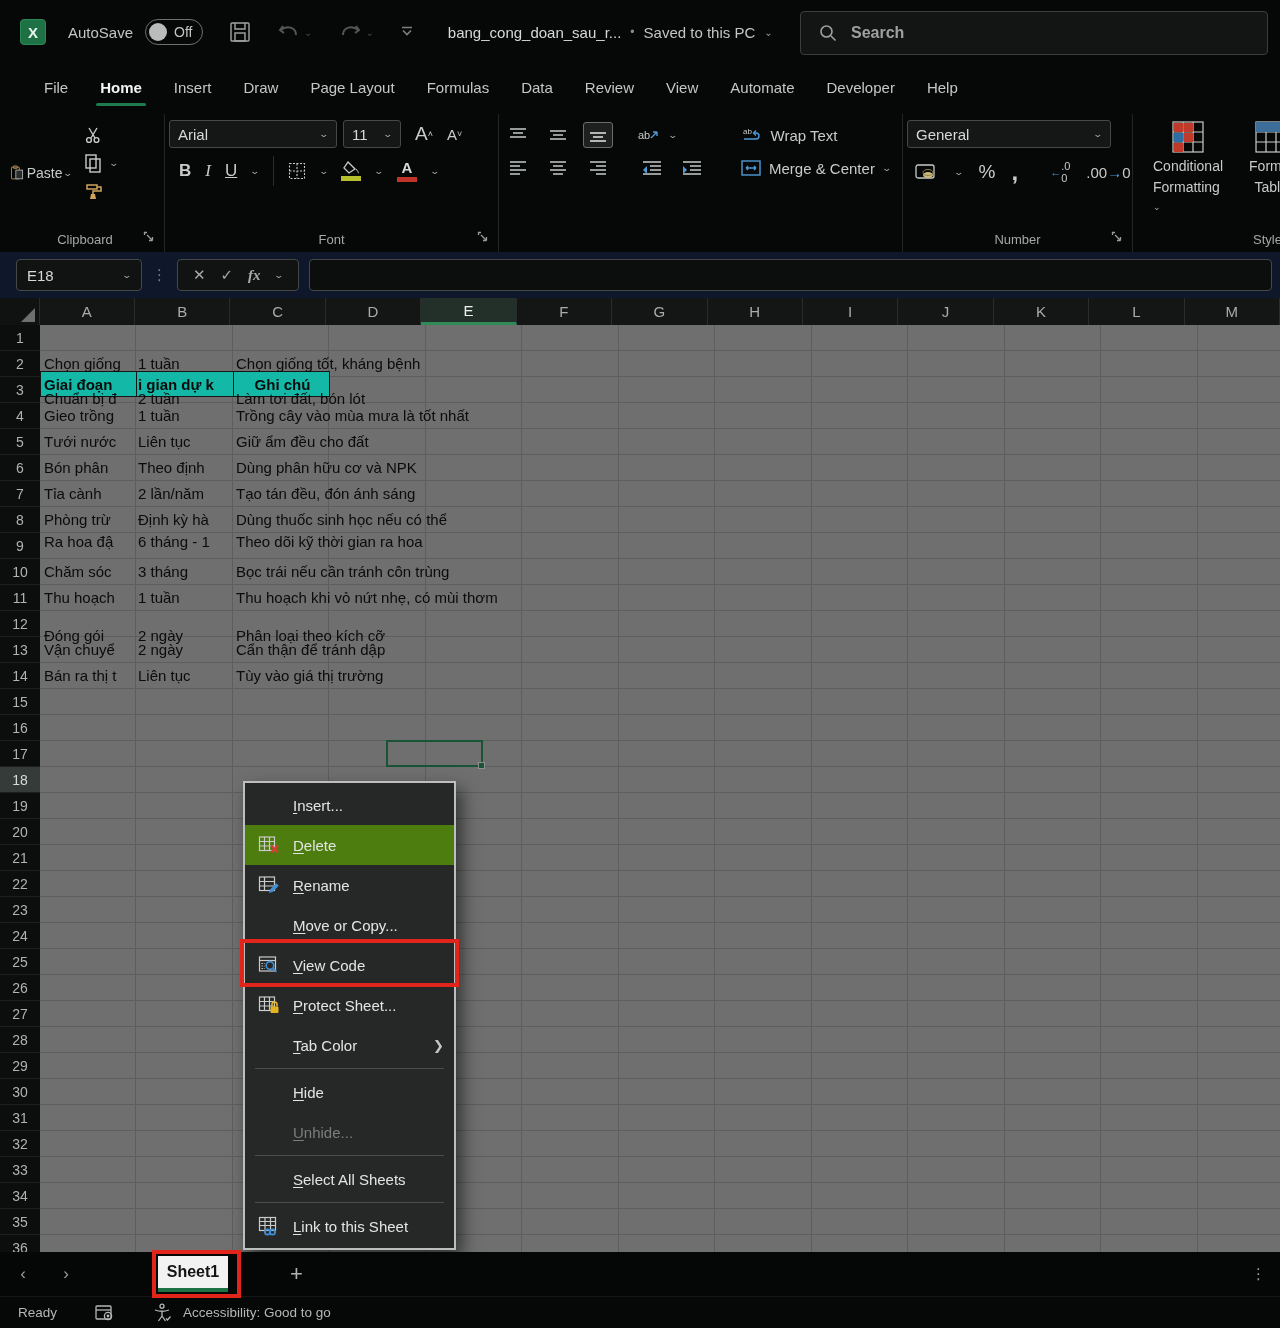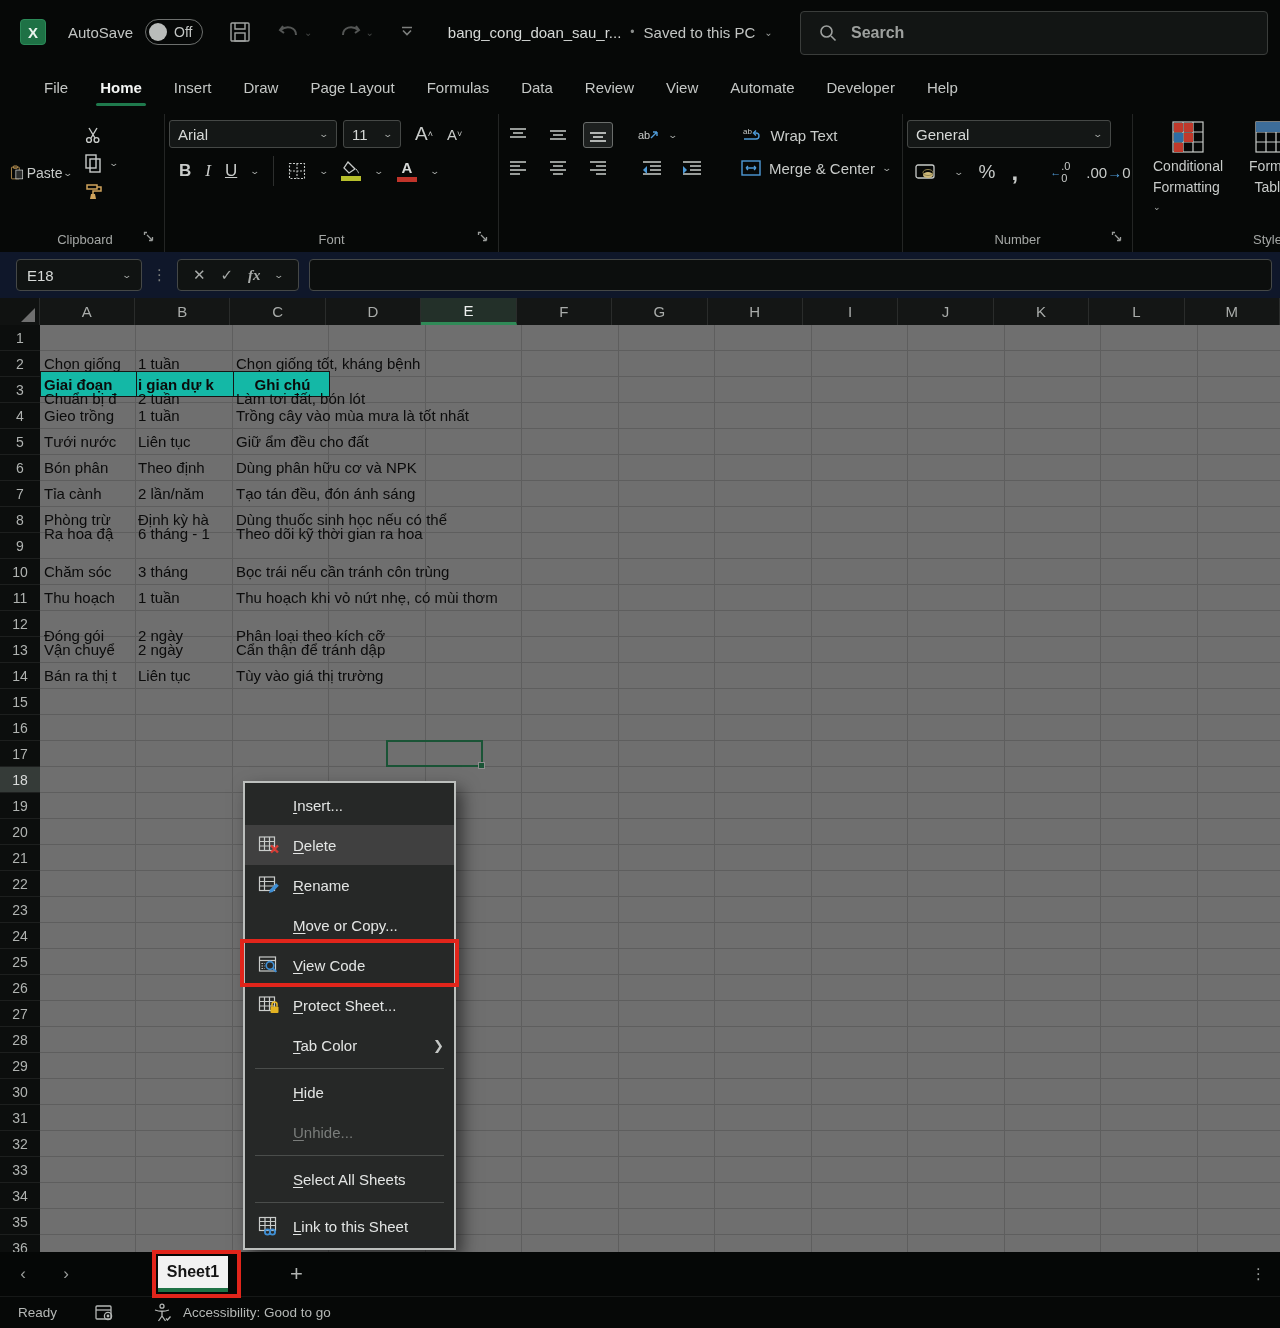--- a/index.html
+++ b/index.html
@@ -117,21 +117,21 @@
   .hbox.hC { left:193px; width:97px; }
   .hC .cc { left:0; width:97px; text-align:center; }
   .selbox { position:absolute; left:386px; top:442px; width:97px; height:27px; border:2px solid #1a5436; z-index:2; }
   .selbox .handle { position:absolute; right:-4px; bottom:-4px; width:7px; height:7px; background:#1a5436; border:1px solid #8f8f8f; }
 
   
   .ctxmenu { position:absolute; left:243px; top:483px; width:213px; background:#262827;
     border:2px solid #bcbfbd; box-shadow:6px 8px 16px rgba(0,0,0,.55); z-index:5; padding:2px 0; }
   .mi { height:40px; display:flex; align-items:center; gap:12px; padding:0 10px 0 12px; color:#e3e5e4; font-size:15px; position:relative; }
   .mi .mico { width:24px; display:flex; align-items:center; justify-content:center; }
-  .mi.hover { background:#404040; }
+  .mi.hover { background:#4d7c0f; }
   .mi.disabled { color:#7a7d7b; }
   .mi .sub { margin-left:auto; color:#c4c7c5; font-size:13px; }
   .msep { height:1px; background:#4a4d4b; margin:3px 10px; }
   .mi u { text-underline-offset:2px; }
 
   .redbox { position:absolute; border:4px solid #e1251b; z-index:6; }
   .rb-viewcode { left:240px; top:641px; width:219px; height:48px; }
   .rb-sheet1 { left:152px; top:1250px; width:89px; height:48px; }
 
   
@@ -574,21 +574,21 @@
         <div class="cellrow" style="top: 156px;">
           <span class="ca">Tỉa cành</span>
           <span class="cb">2 lần/năm</span>
           <span class="cc">Tạo tán đều, đón ánh sáng</span>
         </div>
         <div class="cellrow" style="top: 182px;">
           <span class="ca">Phòng trừ</span>
           <span class="cb">Định kỳ hà</span>
           <span class="cc">Dùng thuốc sinh học nếu có thể</span>
         </div>
-        <div class="cellrow" style="top: 196px; padding-left: 46px;">
+        <div class="cellrow" style="top: 204px; padding-left: 46px;">
           <span class="ca">Ra hoa đậ</span>
           <span class="cb">6 tháng - 1</span>
           <span class="cc">Theo dõi kỹ thời gian ra hoa</span>
         </div>
         <div class="cellrow" style="top: 234px;">
           <span class="ca">Chăm sóc</span>
           <span class="cb">3 tháng</span>
           <span class="cc">Bọc trái nếu cần tránh côn trùng</span>
         </div>
         <div class="cellrow" style="top: 260px;">

